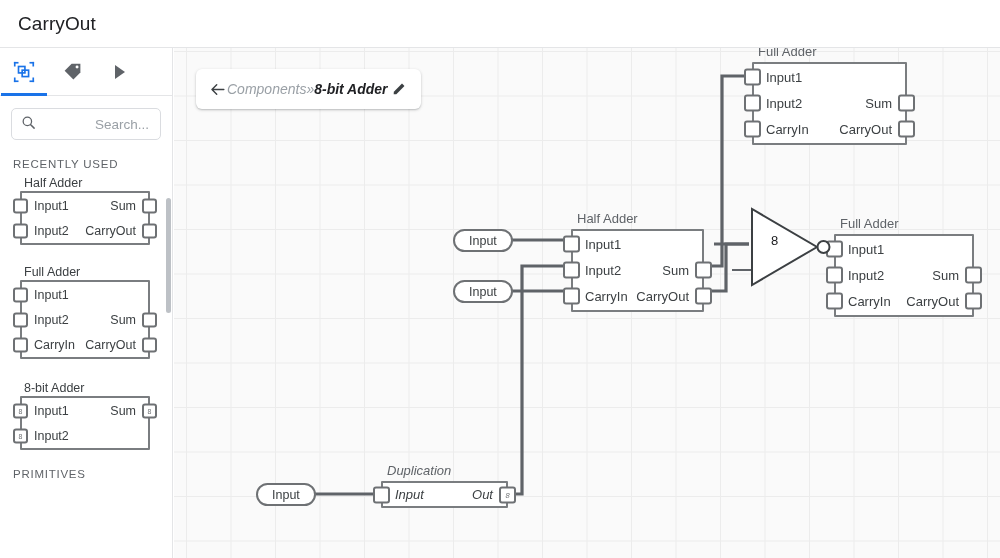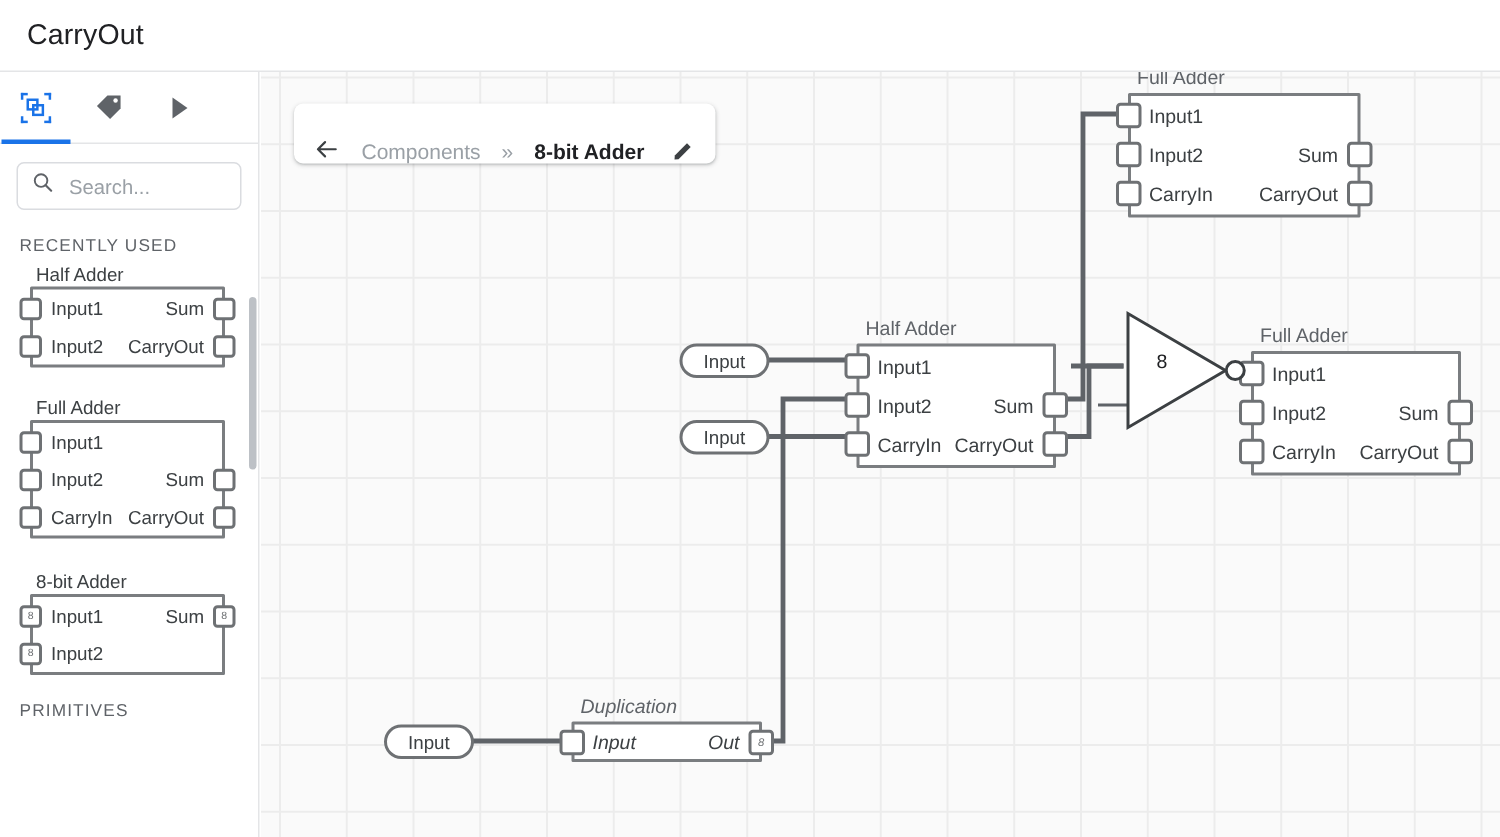--- a/index.html
+++ b/index.html
@@ -53,20 +53,21 @@
   .search-wrap {
     margin: 12px 11px 0 11px;
     height: 32px; border: 1px solid #dadce0; border-radius: 5px;
     display: flex; align-items: center; gap: 8px; padding: 0 9px;
     background: #fff;
   }
   .search-wrap input {
     border: none; outline: none; font-size: 13.5px; color: #5f6368;
     width: 100%; background: transparent;
     font-family: "Liberation Sans", sans-serif;
+    text-align: right;
   }
   .search-wrap input::placeholder { color: #9aa0a6; }
 
   .section-head {
     margin: 18px 0 6px 13px;
     font-size: 11.5px; letter-spacing: .75px; color: #5f6368;
   }
 
   .comp-list { position: relative; }
   .comp-item { position: relative; margin: 0 0 6px 0; cursor: grab; }
@@ -111,21 +112,21 @@
     background-size: 44.5px 44.5px;
     background-position: 12px 3px;
     overflow: hidden;
   }
 
   
   .breadcrumb {
     position: absolute; left: 22px; top: 21px;
     height: 40px; background: #fff; border-radius: 6px;
     box-shadow: 0 1px 3px rgba(60,64,67,.28), 0 1px 1px rgba(60,64,67,.10);
-    display: flex; align-items: flex-end; padding: 0 14px 0 12px; gap: 14px;
+    display: flex; align-items: center; padding: 0 14px 0 12px; gap: 0; font-style: italic;
   }
   .bc-back { cursor: pointer; display:flex; align-items:center; }
   .bc-components { font-size: 14px; color: #9aa0a6; cursor: pointer; }
   .bc-sep { font-size: 14px; color: #9aa0a6; }
   .bc-current { font-size: 14px; color: #202124; font-weight: bold; }
   .bc-edit { cursor: pointer; display:flex; align-items:center; margin-left: 3px;}
 
   
   .node { position: absolute; }
   .node-title {

